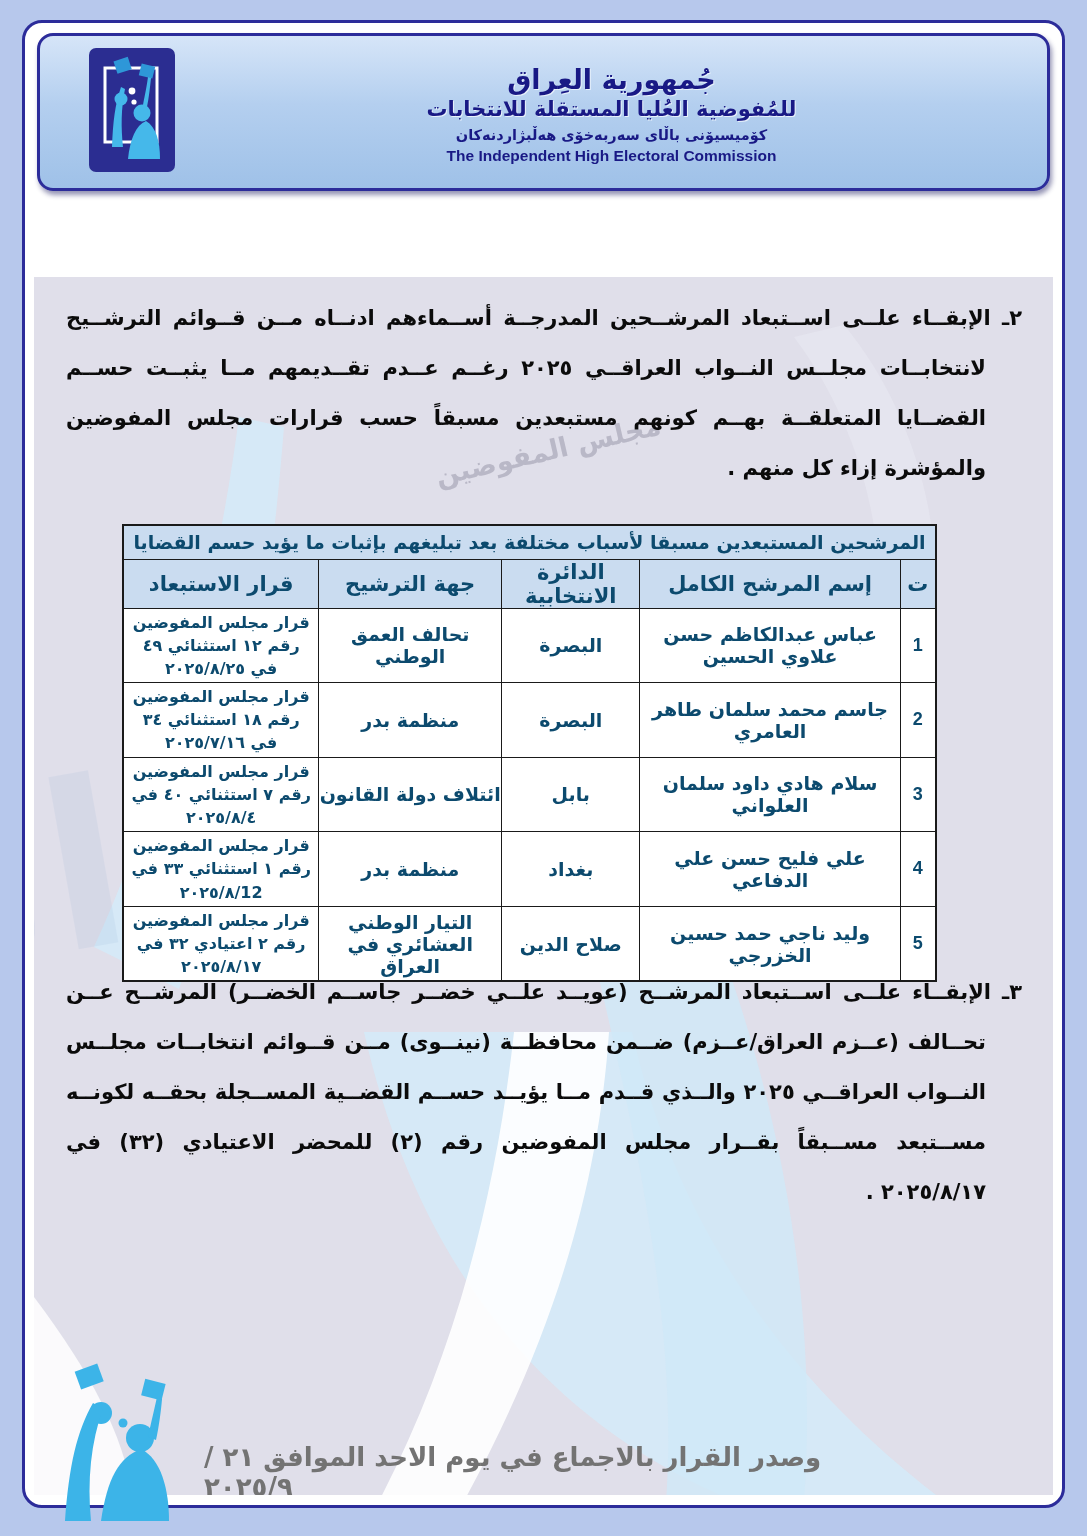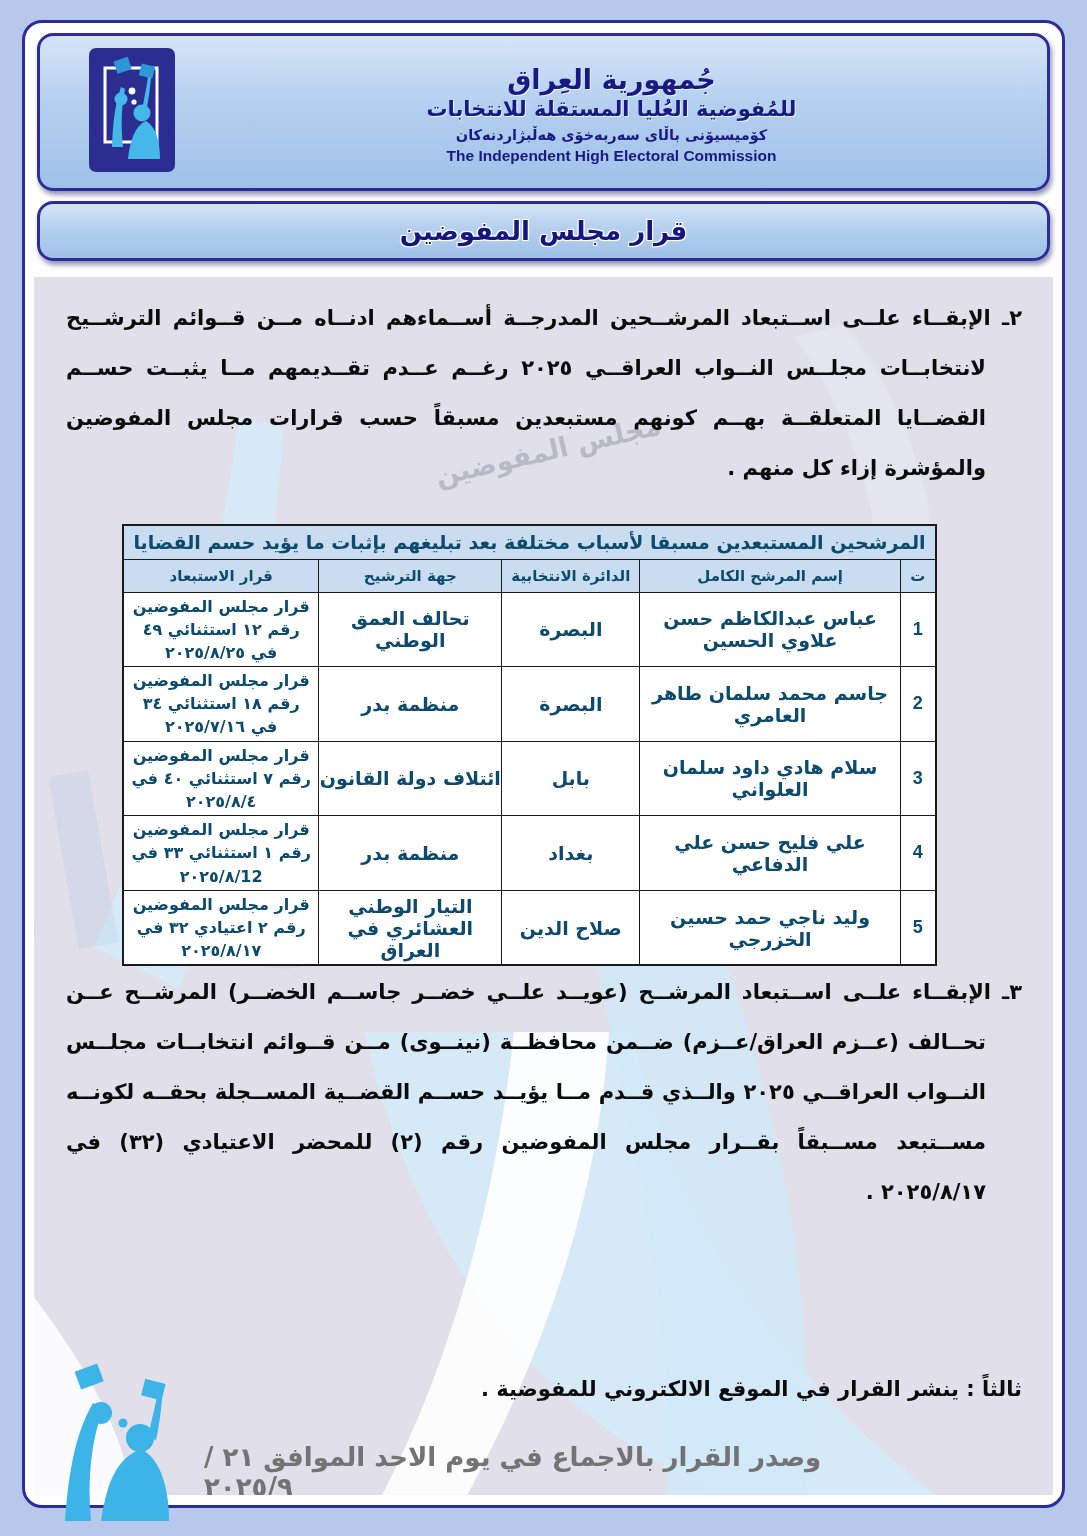--- a/index.html
+++ b/index.html
@@ -89,21 +89,21 @@
   .tbl-wrap { position:absolute; top:247px; right:116px; z-index:1; }
   table.candidates {
     border-collapse:collapse; direction:rtl; width:815px;
     background:#ffffff; border:2px solid #1a1a1a;
   }
   table.candidates td, table.candidates th {
     border:1.6px solid #1a1a1a; color:#0c4a6e;
     text-align:center; vertical-align:middle; font-weight:bold;
   }
   .t-title td { background:#cadcf0; font-size:19px; height:34px; }
-  .t-head th  { background:#cadcf0; font-size:15px; height:33px; }
+  .t-head th  { background:#cadcf0; font-size:21px; height:33px; }
   .t-row td   { height:69px; font-size:19px; }
   .t-row td.c-decision { font-size:16px; line-height:1.45; padding:2px 6px; }
   .t-row td.c-name { font-size:19px; padding:0 10px; }
   .c-seq { width:36px; }
   .c-name { width:262px; }
   .c-district { width:139px; }
   .c-party { width:184px; }
   .c-decision { width:197px; }
   .t-row td.c-seq { font-family:"Liberation Sans", sans-serif; font-size:18px; }
   
@@ -131,23 +131,20 @@
       </svg>
     </div>
     <div class="hdr-center">
       <div class="cal1">جُمهورية العِراق</div>
       <div class="cal2">للمُفوضية العُليا المستقلة للانتخابات</div>
       <div class="ku">كۆميسيۆنى باڵاى سەربەخۆى هەڵبژاردنەكان</div>
       <div class="en">The Independent High Electoral Commission</div>
     </div>
   </div>
 
-  <div class="subtitle-bar">
-    <div class="sub-text">قرار مجلس المفوضين</div>
-  </div>
 
   <div class="doc-body">
 
     <svg class="wm-svg" width="1019" height="1224" viewBox="0 0 1019 1224">
       <path d="M205,140 C180,330 125,530 60,670 L145,712 C205,545 235,335 250,150 Z" fill="#d3ebf9" opacity="0.85"></path>
       <path d="M330,755 C380,975 500,1140 700,1224 L910,1224 C745,1100 640,940 598,755 Z" fill="#d3ebf9" opacity="0.85"></path>
       <path d="M560,680 C600,850 645,1050 632,1224 L770,1224 C785,1020 742,825 690,680 Z" fill="#cfe8f7" opacity="0.8"></path>
       <path d="M430,1224 C525,1050 565,900 575,755 L480,755 C462,920 420,1080 345,1224 Z" fill="#ffffff" opacity="0.9"></path>
       <path d="M0,1020 C60,1100 90,1160 100,1224 L0,1224 Z" fill="#ffffff" opacity="0.85"></path>
       <path d="M760,60 C820,140 850,240 845,340 L900,340 C910,230 870,120 810,48 Z" fill="#e6e5ef" opacity="0.9"></path>
@@ -205,21 +202,20 @@
           <td class="c-party">التيار الوطني العشائري في العراق</td>
           <td class="c-decision">قرار مجلس المفوضين رقم ٢ اعتيادي ٣٢ في ٢٠٢٥/٨/١٧</td>
         </tr>
       </tbody>
         </table>
     </div>
 
     <div class="para p3">٣ـ الإبقــاء علــى اســتبعاد المرشــح (عويــد علــي خضــر جاســم الخضــر) المرشــح عــن تحــالف (عــزم العراق/عــزم) ضــمن محافظــة (نينــوى) مــن قــوائم انتخابــات مجلــس النــواب العراقــي ٢٠٢٥ والــذي قــدم مــا يؤيــد حســم القضــية المســجلة بحقــه لكونــه مســتبعد مســبقاً بقــرار مجلس المفوضين رقم (٢) للمحضر الاعتيادي (٣٢) في ٢٠٢٥/٨/١٧ .</div>
 
 
-    <div class="line-item third-item">ثالثاً : ينشر القرار في الموقع الالكتروني للمفوضية .</div>
 
     <div class="footer-line">وصدر القرار بالاجماع في يوم الاحد الموافق ٢١ / ٢٠٢٥/٩</div>
   </div>
 
   <svg class="corner-figure" width="180" height="160" viewBox="0 0 180 160">
     <rect x="38" y="6" width="24" height="19" fill="#3cb4e8" transform="rotate(-20 50 15)"></rect>
     <rect x="104" y="20" width="21" height="17" fill="#3cb4e8" transform="rotate(14 114 28)"></rect>
     <circle cx="62" cy="52" r="11" fill="#3cb4e8"></circle>
     <path d="M26,160 C30,104 38,70 54,42 L64,48 C52,80 48,120 52,160 Z" fill="#3cb4e8"></path>
     <circle cx="101" cy="77" r="14" fill="#3cb4e8"></circle>

